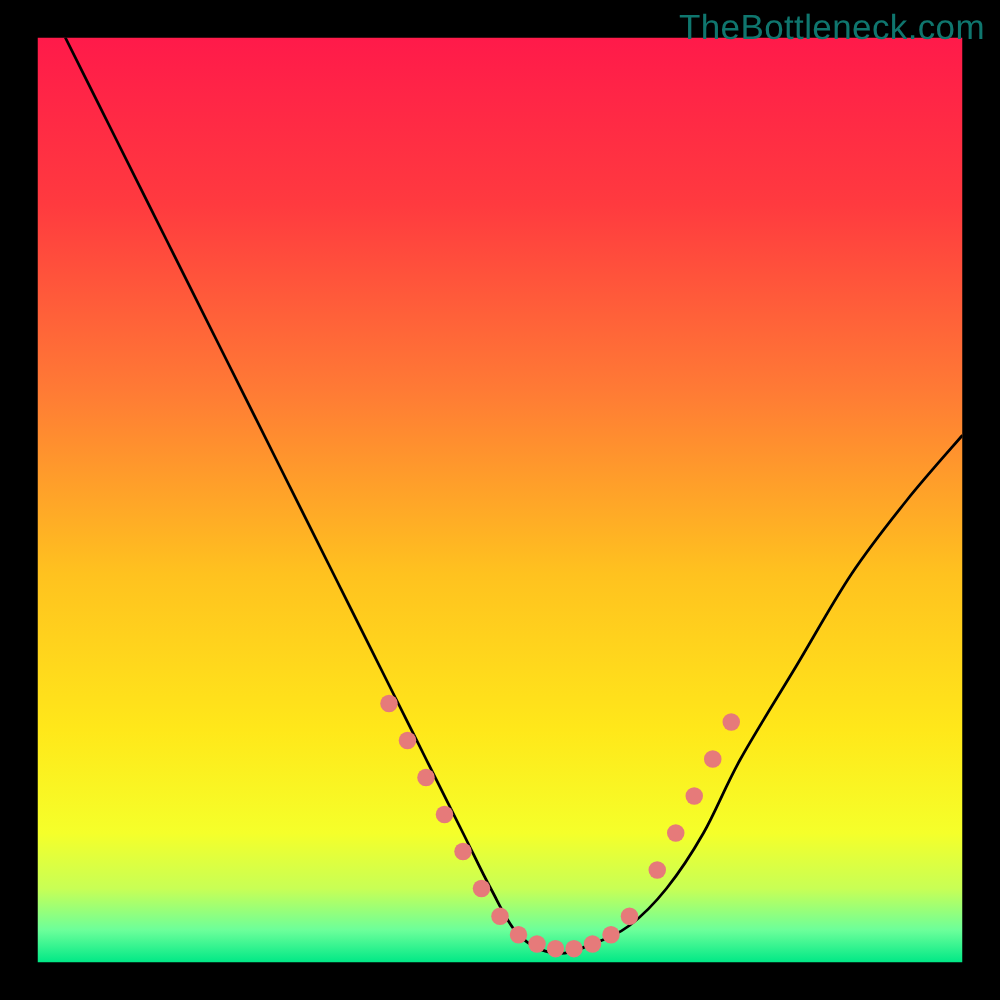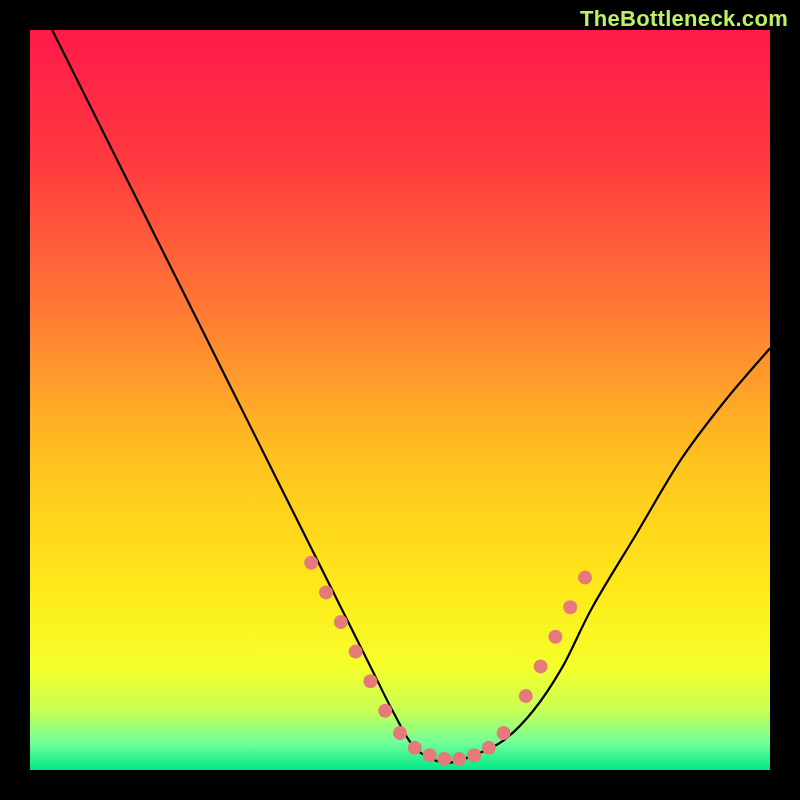--- a/index.html
+++ b/index.html
@@ -8,23 +8,23 @@
     height: 800px;
     background: #000;
     position: relative;
     font-family: Arial, sans-serif;
     overflow: hidden;
   }
   .watermark {
     position: absolute;
     top: 6px;
     right: 12px;
-    color: #bef264;
-    font-size: 22px;
-    font-weight: 700;
+    color: #0f766e;
+    font-size: 28px;
+    font-weight: 400;
     letter-spacing: 0.3px;
     z-index: 10;
   }
   .plot-area {
     position: absolute;
     left: 30px;
     top: 30px;
     width: 740px;
     height: 740px;
   }

